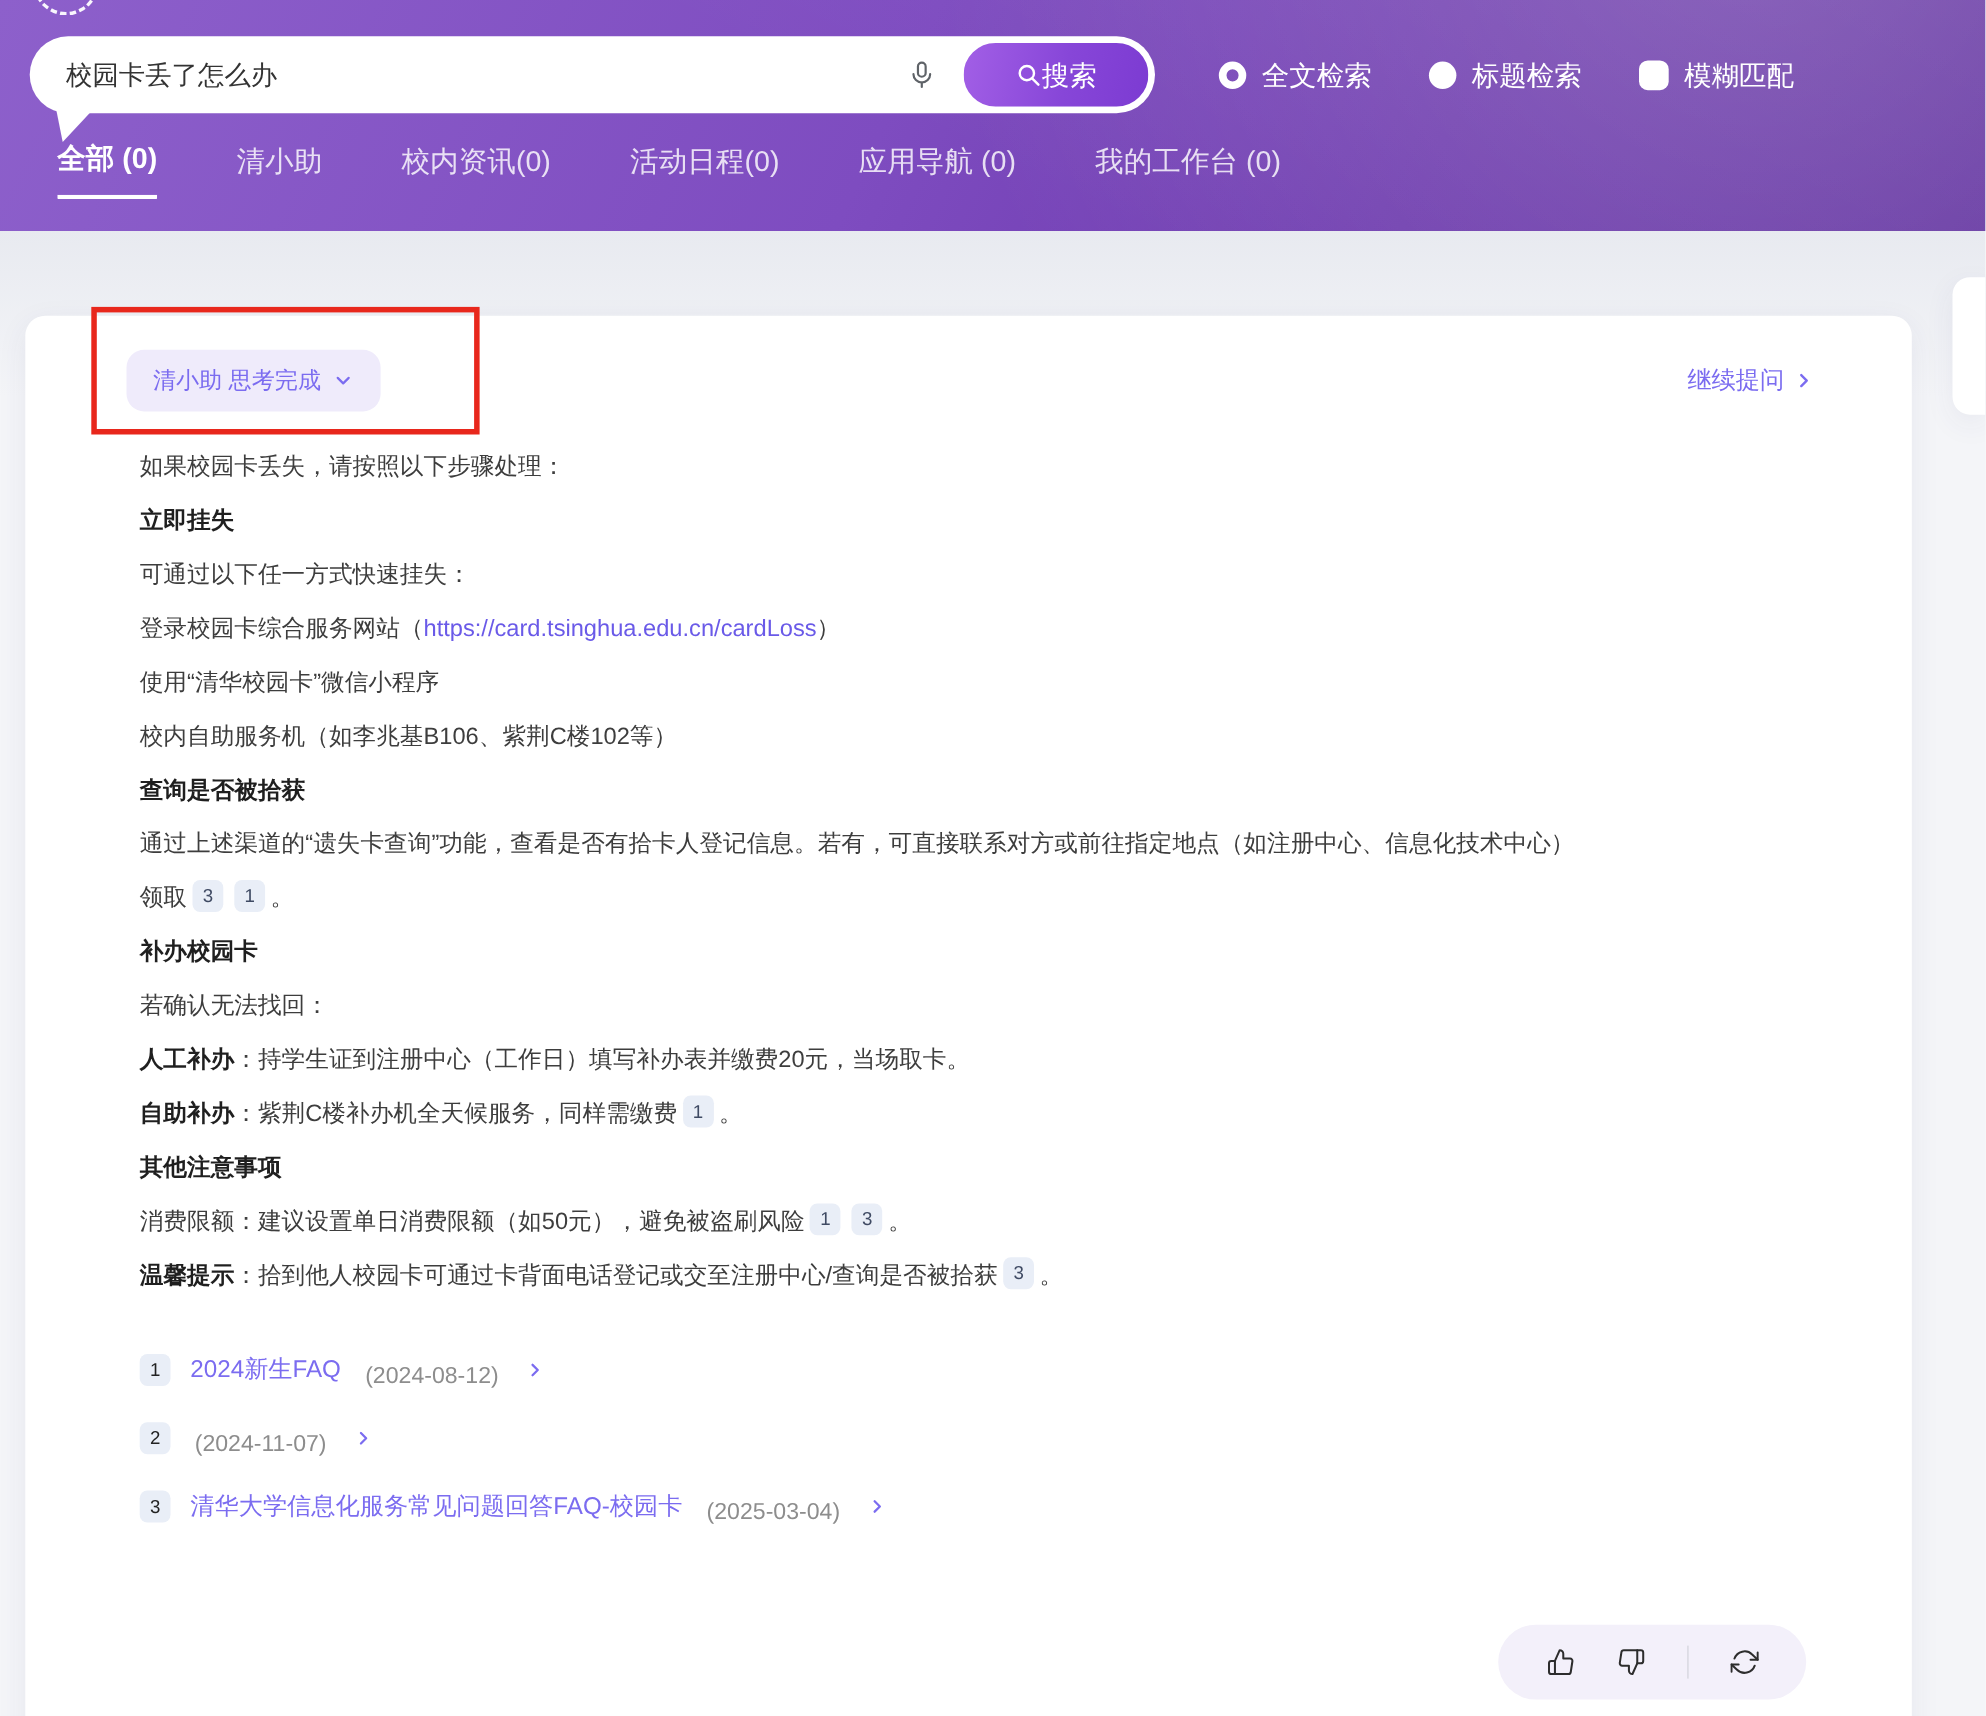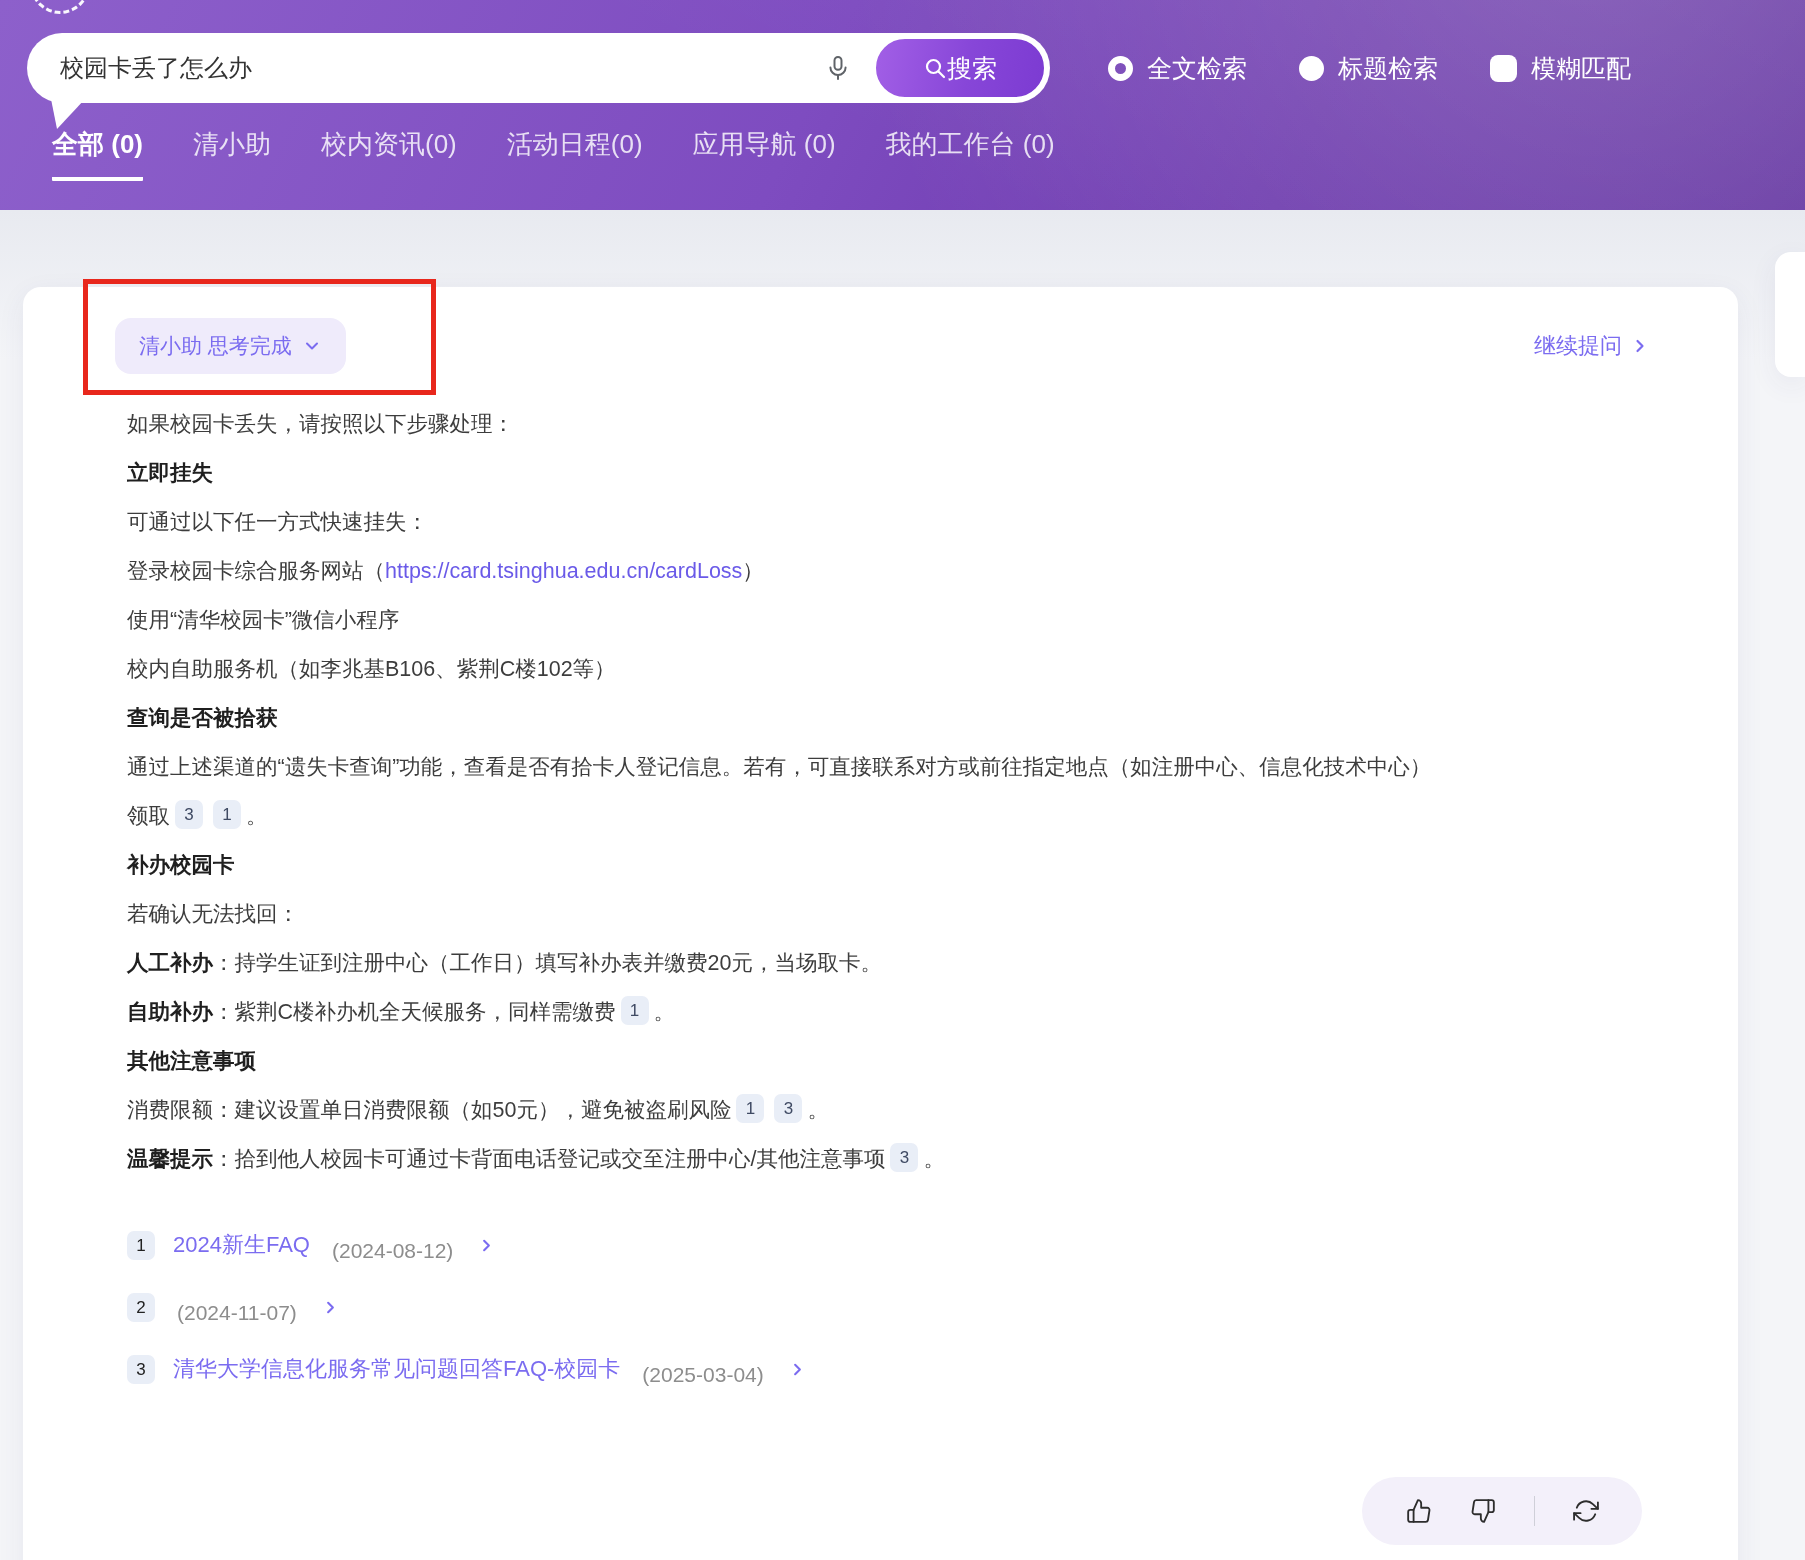--- a/index.html
+++ b/index.html
@@ -26,21 +26,21 @@
   .mic { display:flex; margin-right:22px; }
   .search-btn { width:172px; height:62px; border-radius:31px; border:2px solid #fff;
     background:linear-gradient(100deg,#a25fe6 0%,#8746d8 55%,#7c3bd2 100%);
     display:flex; align-items:center; justify-content:center; 
     color:#fff; font-size:25px; cursor:pointer; font-family:inherit; }
   .options { display:flex; align-items:center; margin-left:58px; color:#fff; font-size:25px; }
   .option { display:flex; align-items:center; gap:14px; margin-right:52px; cursor:pointer; }
   .radio-selected { width:25px; height:25px; border-radius:50%; border:7px solid #fff; }
   .radio-unselected { width:25px; height:25px; border-radius:50%; background:#fff; }
   .checkbox { width:27px; height:27px; border-radius:8px; background:#fff; }
-  .tabs { display:flex; gap:50px; margin:24px 0 0 52px; font-size:26px; }
+  .tabs { display:flex; gap:72px; margin:24px 0 0 52px; font-size:26px;align-items:center; }
   .tab { color:rgba(255,255,255,.82); padding-bottom:15px; cursor:pointer; }
   .tab.active { color:#fff; font-weight:bold; border-bottom:4px solid #fff; border-radius:1px; }
 
   
   .content { position:relative; height:1350px;
     background:linear-gradient(#e8eaf0,#f4f5f8 150px); }
   .card { position:absolute; left:23px; top:77px; width:1715px; height:1400px;
     background:#fff; border-radius:18px; box-shadow:0 8px 28px rgba(60,60,110,.07);
     padding:31px 88px 0 104px; }
   .side-card { position:absolute; right:0; top:42px; width:30px; height:125px;
@@ -162,21 +162,21 @@
         <p><span>校内自助服务机（如李兆基B106、紫荆C楼102等）</span></p>
         <p><b>查询是否被拾获</b></p>
         <p><span>通过上述渠道的“遗失卡查询”功能，查看是否有拾卡人登记信息。若有，可直接联系对方或前往指定地点（如注册中心、信息化技术中心）</span></p>
         <p><span>领取</span><span class="cite">3</span><span class="cite">1</span><span>。</span></p>
         <p><b>补办校园卡</b></p>
         <p><span>若确认无法找回：</span></p>
         <p><b>人工补办</b><span>：持学生证到注册中心（工作日）填写补办表并缴费20元，当场取卡。</span></p>
         <p><b>自助补办</b><span>：紫荆C楼补办机全天候服务，同样需缴费</span><span class="cite">1</span><span>。</span></p>
         <p><b>其他注意事项</b></p>
         <p><span>消费限额：建议设置单日消费限额（如50元），避免被盗刷风险</span><span class="cite">1</span><span class="cite">3</span><span>。</span></p>
-        <p><b>温馨提示</b><span>：拾到他人校园卡可通过卡背面电话登记或交至注册中心/其他注意事项</span><span class="cite">3</span><span>。</span></p>
+        <p><b>温馨提示</b><span>：拾到他人校园卡可通过卡背面电话登记或交至注册中心/查询是否被拾获</span><span class="cite">3</span><span>。</span></p>
       </div>
 
     <div class="refs" id="refs">
         <div class="ref">
           <span class="ref-num">1</span>
           <a class="ref-title">2024新生FAQ</a>
           <span class="ref-date">(2024-08-12)</span>
           <span class="chev">
             <svg width="19" height="19" viewBox="0 0 24 24" fill="none" stroke="#7b6cf0" stroke-width="2.6" stroke-linecap="round" stroke-linejoin="round">
               <polyline points="9 6 15 12 9 18"></polyline>

